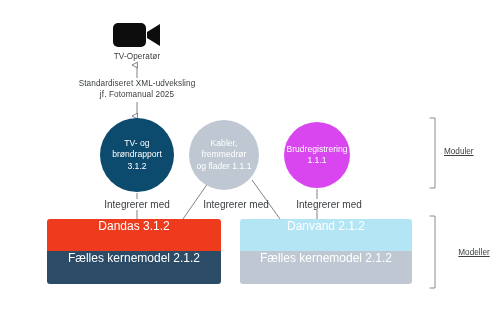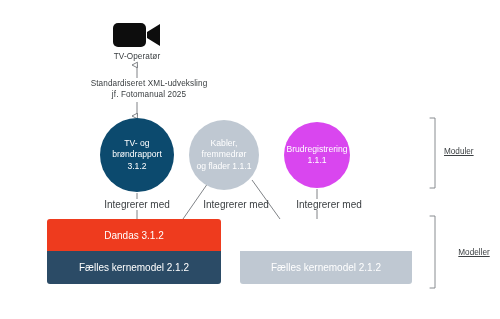--- a/index.html
+++ b/index.html
@@ -36,21 +36,21 @@
     text-align: center;
     white-space: pre-line;
     letter-spacing: 0.1px;
   }
   #operator-label {
     left: 75px;
     top: 52px;
     width: 100px;
   }
   #exchange-label {
-    left: 60px;
+    left: 48px;
     top: 79px;
     width: 154px;
     text-align: center;
   }
   .integrates-label {
     font-size: 10px;
     color: #3c4043;
     text-align: center;
     width: 90px;
   }
@@ -90,24 +90,23 @@
     left: 272px;
     top: 122px;
     width: 66px;
     height: 66px;
     background: #d946ef;
   }
 
   
   .bar {
     display: flex;
-    align-items: center;
     justify-content: center;
     color: #ffffff;
-    font-size: 10px;
+    font-size: 12px;
     box-sizing: border-box;
   }
   #bar-dandas {
     left: 35px; top: 219px;
     width: 174px; height: 32px;
     background: #ee3b1e;
     border-radius: 3px 3px 0 0;
   }
   #bar-kernemodel-left {
     left: 35px; top: 251px;
@@ -206,20 +205,23 @@
   <div class="abs integrates-label" id="integrates-2">Integrerer med</div>
   <div class="abs integrates-label" id="integrates-3">Integrerer med</div>
 
   <div class="abs bar" id="bar-dandas">
     <span>Dandas 3.1.2</span>
   </div>
   <div class="abs bar" id="bar-kernemodel-left">
     <span>Fælles kernemodel 2.1.2</span>
   </div>
 
+  <div class="abs bar" id="bar-danvand">
+    <span>Danvand 2.1.2</span>
+  </div>
   <div class="abs bar" id="bar-kernemodel-right">
     <span>Fælles kernemodel 2.1.2</span>
   </div>
 
   <div class="abs bracket-label" id="label-moduler">Moduler</div>
   <div class="abs bracket-label" id="label-modeller">Modeller</div>
 
 </div>
 
 </body></html>

